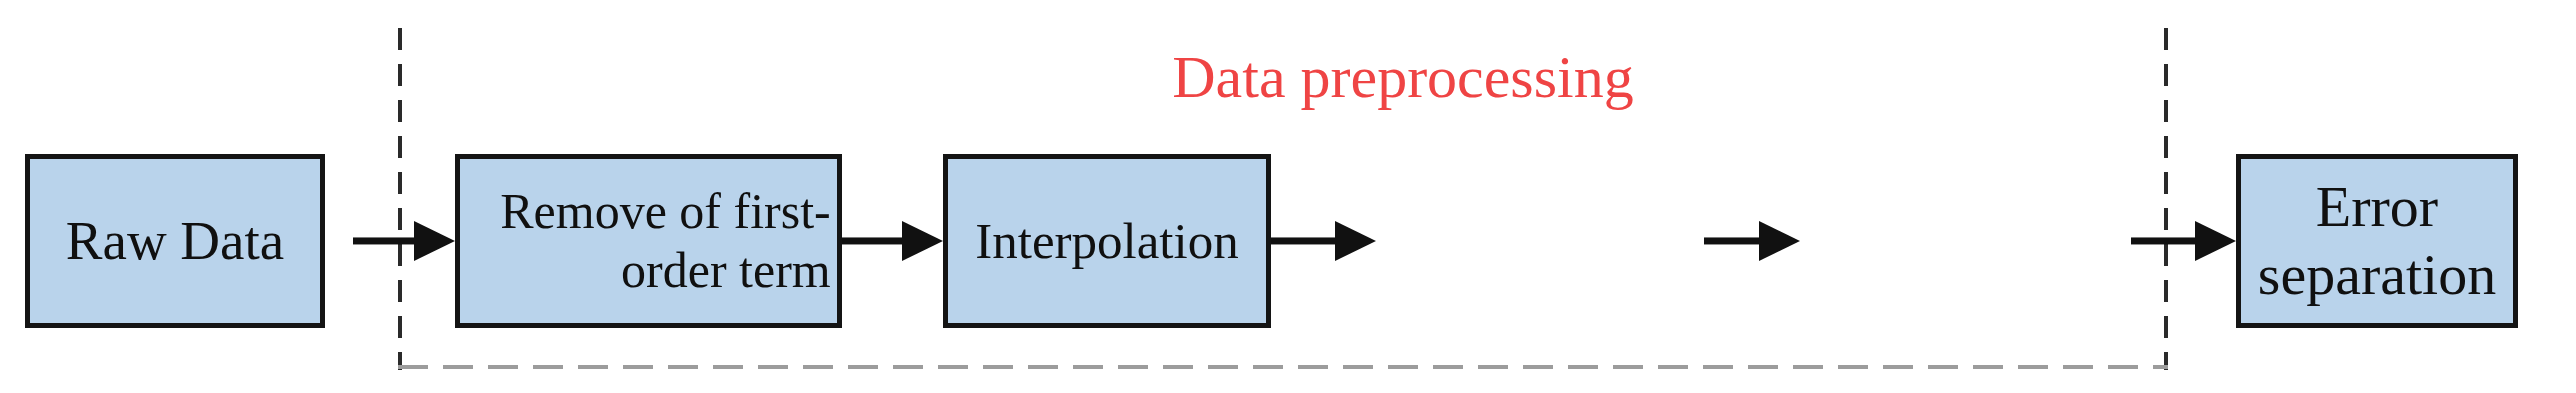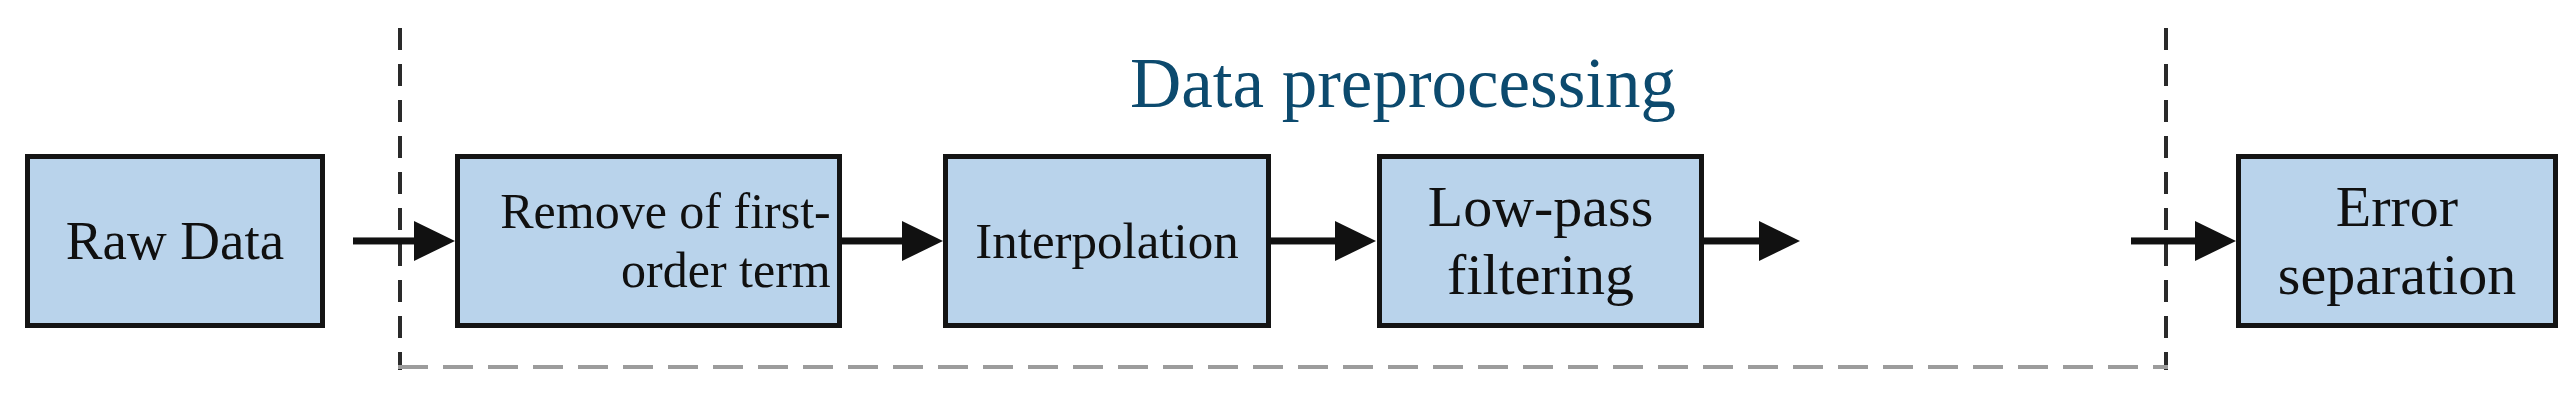--- a/index.html
+++ b/index.html
@@ -12,24 +12,24 @@
     color: #101010;
     overflow: hidden;
   }
 
   
   .group-title {
     position: absolute;
     left: 1403px;
     top: 46px;
     transform: translateX(-50%);
-    font-size: 71px;
+    font-size: 60px;
     line-height: 1.05;
     white-space: nowrap;
-    color: #0c4a6e;
+    color: #ef4444;
   }
 
   
   .boundary-v {
     position: absolute;
     top: 28px;
     width: 4px;
     height: 342px;
     background: repeating-linear-gradient(180deg, #2a2a2a 0 22px, transparent 22px 36px);
   }
@@ -57,21 +57,21 @@
     justify-content: center;
     text-align: center;
     line-height: 1.18;
     padding: 0 6.3px;
   }
   .n-raw        { left: 25px;   width: 300px; font-size: 55px; }
   .n-remove     { left: 455px;  width: 387px; font-size: 50px; text-align: right; }
   .n-interp     { left: 943px; width: 328px; font-size: 51px; }
   .n-lowpass    { left: 1377px; width: 327px; font-size: 58px; }
   .n-extract    { left: 1800px; width: 330px; font-size: 58px; }
-  .n-error      { left: 2236px; width: 322px; font-size: 58px; }
+  .n-error      { left: 2236px; width: 282px; font-size: 58px; }
 
   
   .arrow {
     position: absolute;
     top: 221px;
     height: 40px;
   }
   .a1 { left: 353px;  width: 102px; }
   .a2 { left: 842px; width: 101px; }
   .a3 { left: 1271px; width: 105px; }
@@ -111,23 +111,20 @@
 
   <div class="node n-raw">
     <span>Raw Data</span>
   </div>
   <div class="node n-remove">
     <span>Remove of first-order term</span>
   </div>
   <div class="node n-interp">
     <span>Interpolation</span>
   </div>
-  <div class="node n-lowpass">
-    <span>Low-pass filtering</span>
-  </div>
   <div class="node n-error">
     <span>Error separation</span>
   </div>
 
   <div class="arrow a1">
     <div class="arrow-line"></div>
     <div class="arrow-head"></div>
   </div>
   <div class="arrow a2">
     <div class="arrow-line"></div>

